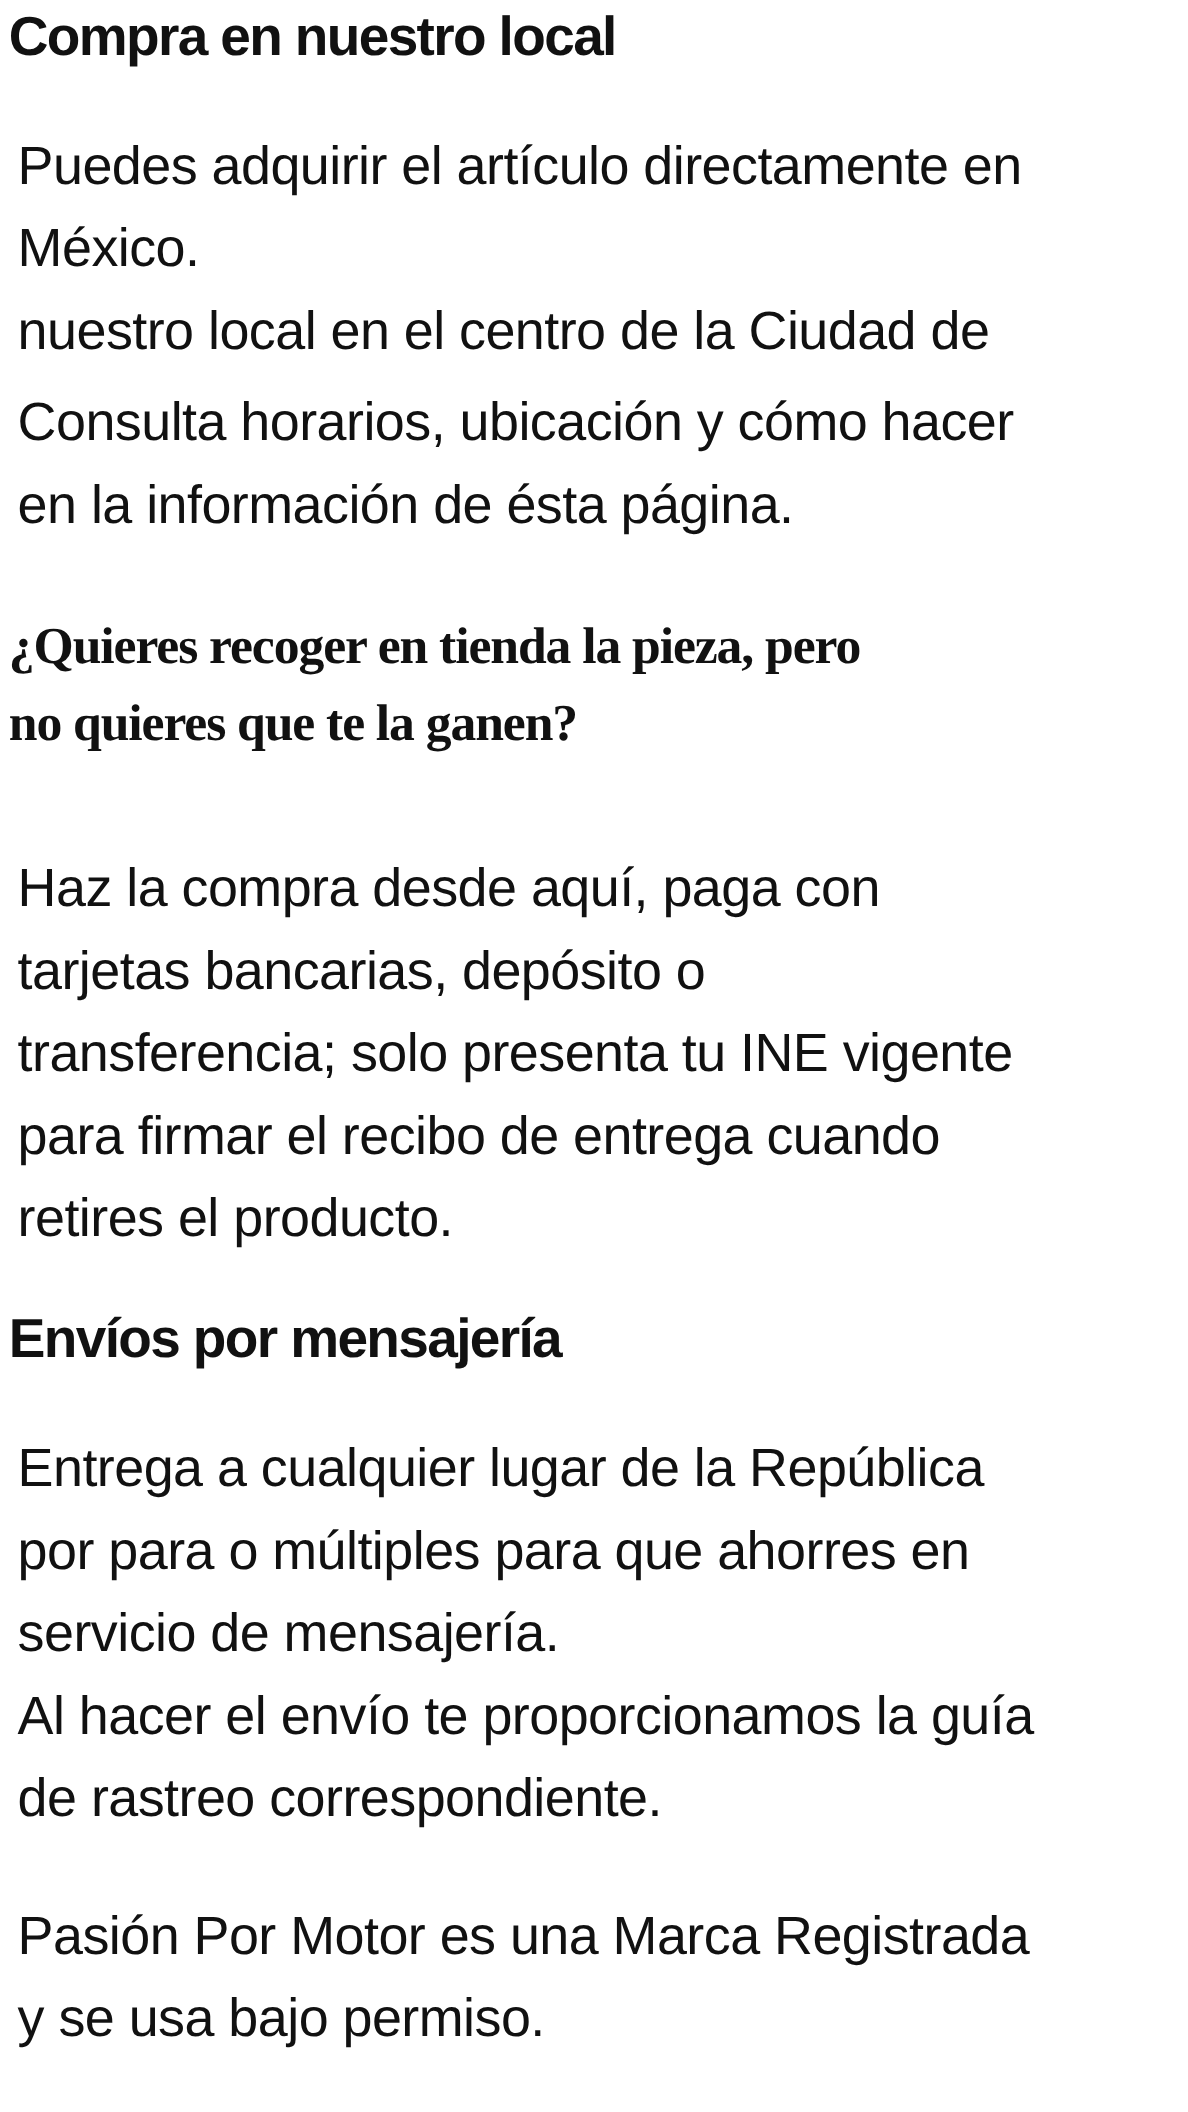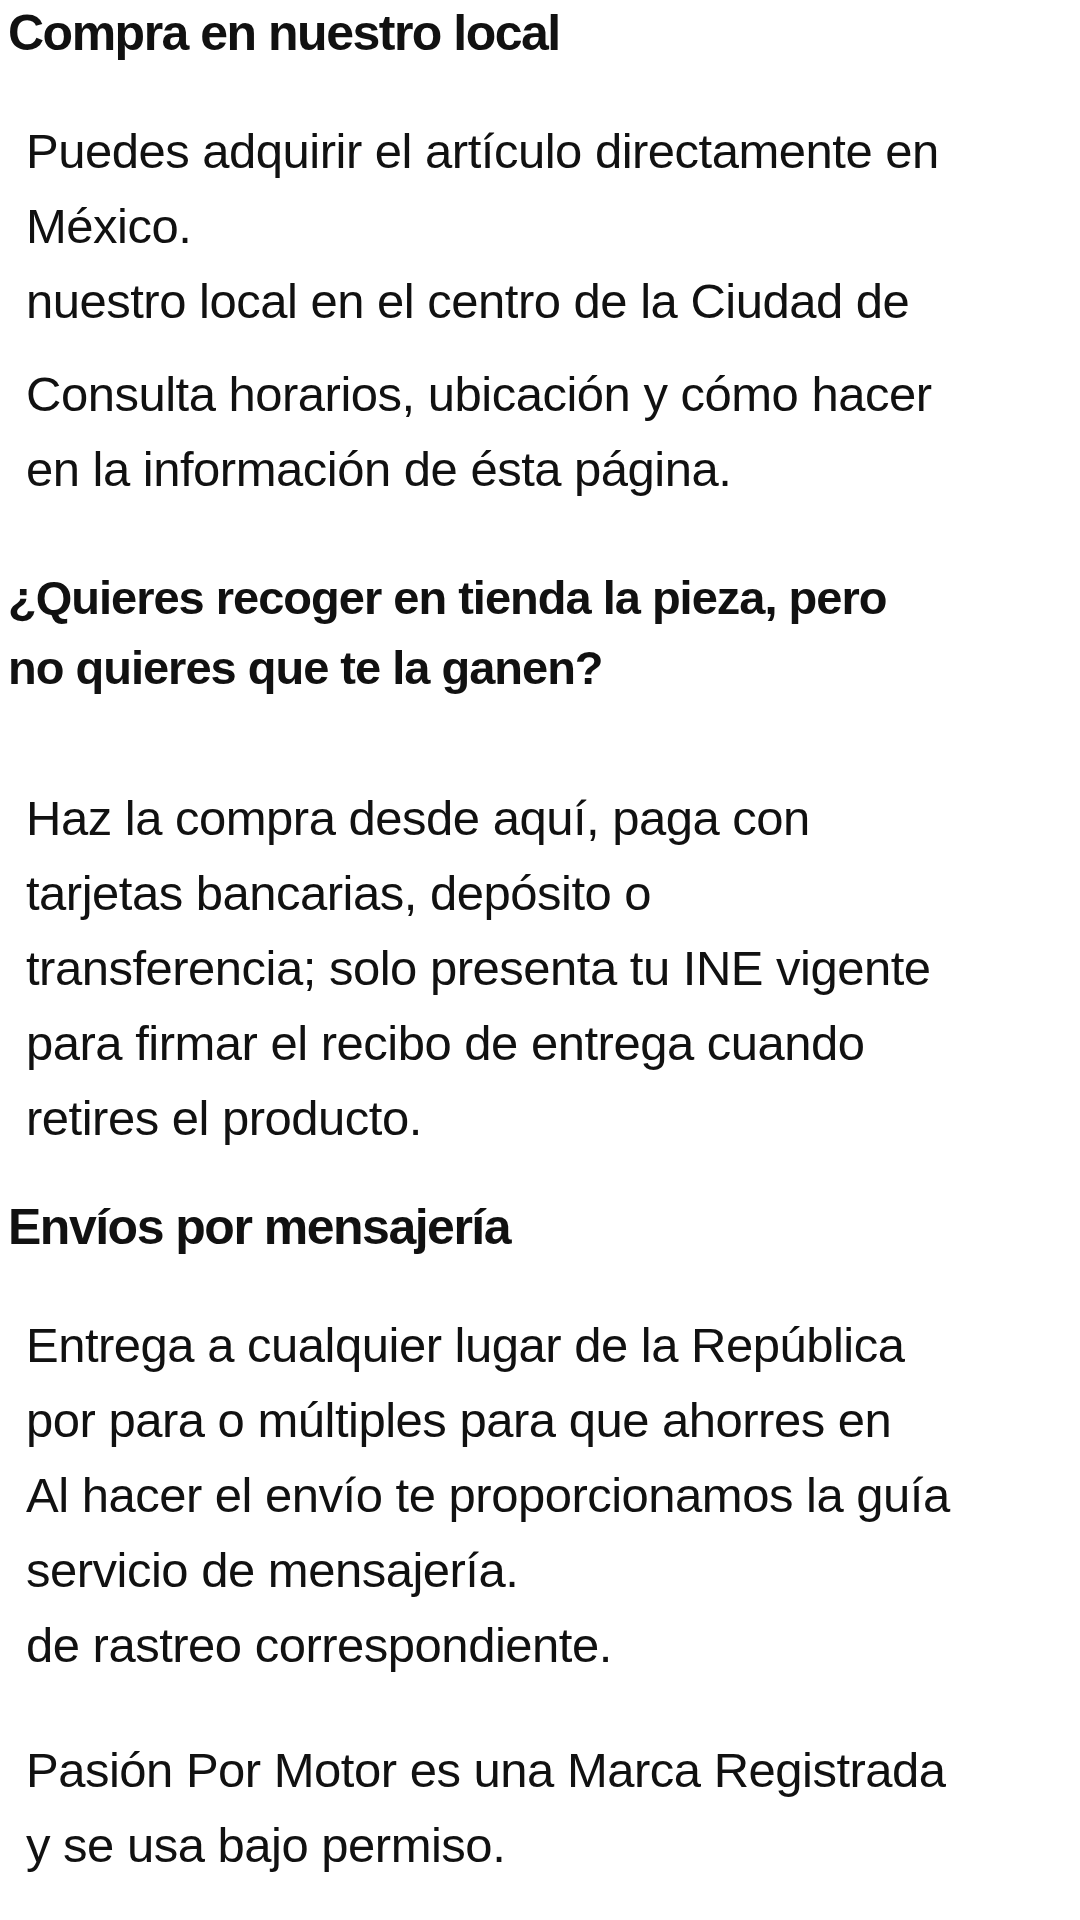--- a/index.html
+++ b/index.html
@@ -24,27 +24,28 @@
     font-weight: 700;
     letter-spacing: -1.5px;
     margin: 0 0 50px 0;
   }
   .question {
     font-size: 47px;
     line-height: 70px;
     font-weight: 700;
     letter-spacing: -1px;
     margin: 0 0 78px 0;
+    font-family: Liberation Serif, serif;
   }
   .para {
     font-size: 49px;
     line-height: 75px;
     font-weight: 400;
     letter-spacing: -0.5px;
-    margin: 18px;
+    margin: 8px;
   }
   .mb-0  { margin-bottom: 0; }
   .mb-40 { margin-bottom: 40px; }
   .mb-50 { margin-bottom: 50px; }
   .mb-56 { margin-bottom: 56px; }
 </style>
 </head>
 <body>
 
 <h2 class="heading">Compra en nuestro local</h2>
@@ -71,21 +72,21 @@
   <span class="line">transferencia; solo presenta tu INE vigente</span>
   <span class="line">para firmar el recibo de entrega cuando</span>
   <span class="line">retires el producto.</span>
 </p>
 
 <h2 class="heading mb-50">Envíos por mensajería</h2>
 
 <p class="para mb-50">
   <span class="line">Entrega a cualquier lugar de la República</span>
   <span class="line">por para o múltiples para que ahorres en</span>
+  <span class="line">servicio de mensajería.</span>
   <span class="line">Al hacer el envío te proporcionamos la guía</span>
-  <span class="line">servicio de mensajería.</span>
   <span class="line">de rastreo correspondiente.</span>
 </p>
 
 <p class="para mb-0">
   <span class="line">Pasión Por Motor es una Marca Registrada</span>
   <span class="line">y se usa bajo permiso.</span>
 </p>
 
 </body></html>

